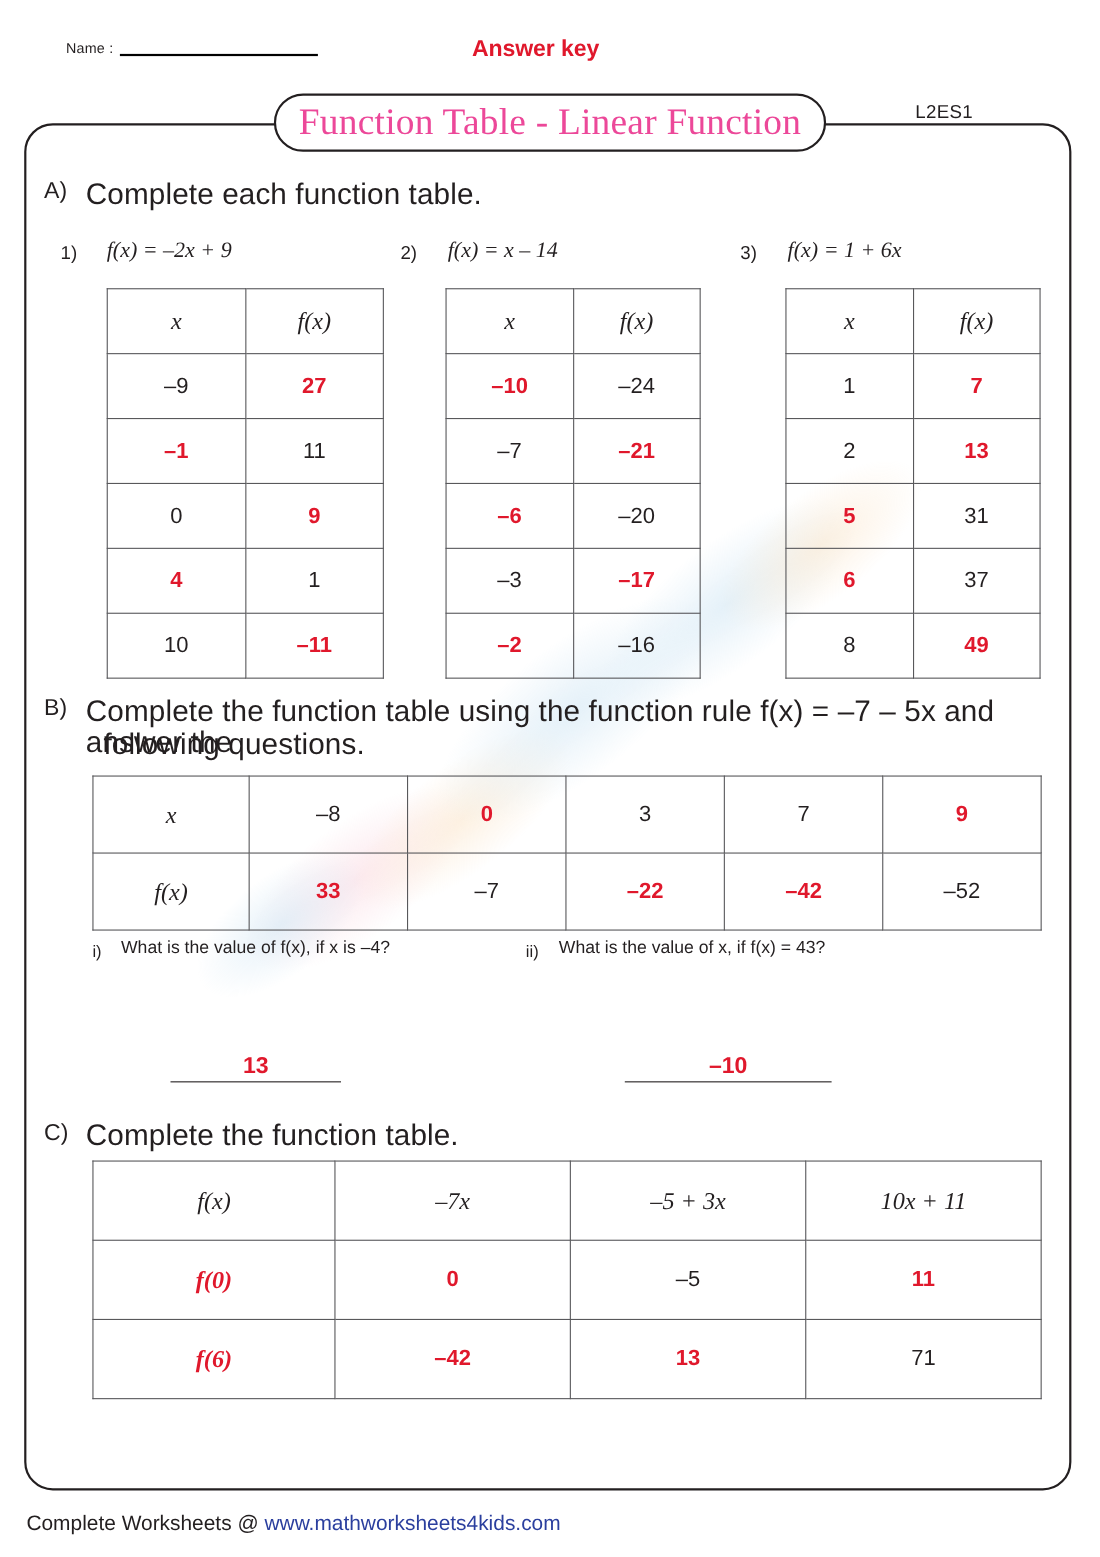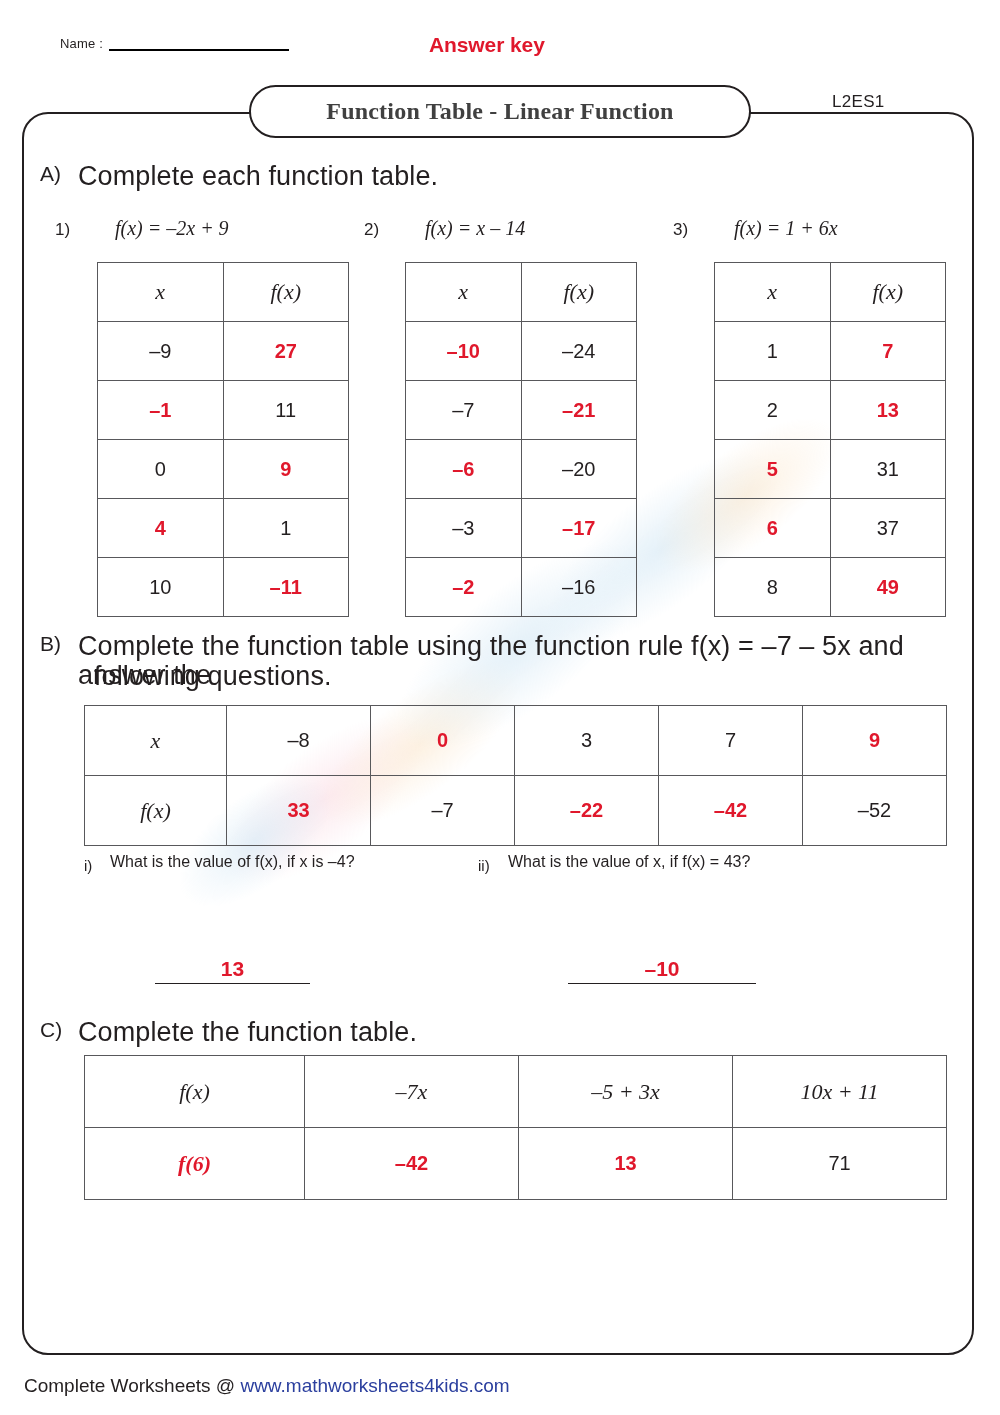--- a/index.html
+++ b/index.html
@@ -89,24 +89,24 @@
     border-radius: 27px;
     background: #ffffff;
     box-sizing: border-box;
     display: flex;
     align-items: center;
     justify-content: center;
     z-index: 5;
   }
   #title-pill-text {
     font-family: "Liberation Serif", serif;
-    font-weight: bold;
-    font-size: 24px;
+    font-weight: normal;
+    font-size: 34px;
     letter-spacing: .2px;
-    color: #404040;
+    color: #ec4899;
     white-space: nowrap;
   }
 
   
   #content {
     position: absolute;
     left: 0;
     top: 0;
     width: 1000px;
     height: 1415px;
@@ -116,21 +116,21 @@
   .section-head {
     position: absolute;
     font-size: 27px;
     line-height: 29px;
     letter-spacing: .1px;
   }
   .sec-letter {
     position: absolute;
     font-size: 21px;
   }
-  .fn { font-family: "Liberation Serif", serif; font-style: italic; margin-left: 18px; }
+  .fn { font-family: "Liberation Serif", serif; font-style: italic; }
 
   
   .prob-num {
     position: absolute;
     font-size: 17px;
   }
   .prob-rule {
     position: absolute;
     font-size: 20px;
     white-space: nowrap;
@@ -439,20 +439,26 @@
         <col style="width:214px">
     </colgroup>
     <tbody>
       <tr>
         <td class="hd">f(x)</td>
         <td class="hd">–7x</td>
         <td class="hd">–5 + 3x</td>
         <td class="hd">10x + 11</td>
       </tr>
       <tr>
+        <td class="rowlbl">f(0)</td>
+        <td class="ans">0</td>
+        <td>–5</td>
+        <td class="ans">11</td>
+      </tr>
+      <tr>
         <td class="rowlbl">f(6)</td>
         <td class="ans">–42</td>
         <td class="ans">13</td>
         <td>71</td>
       </tr>
     </tbody>
   </table>
 
 </div>
 

